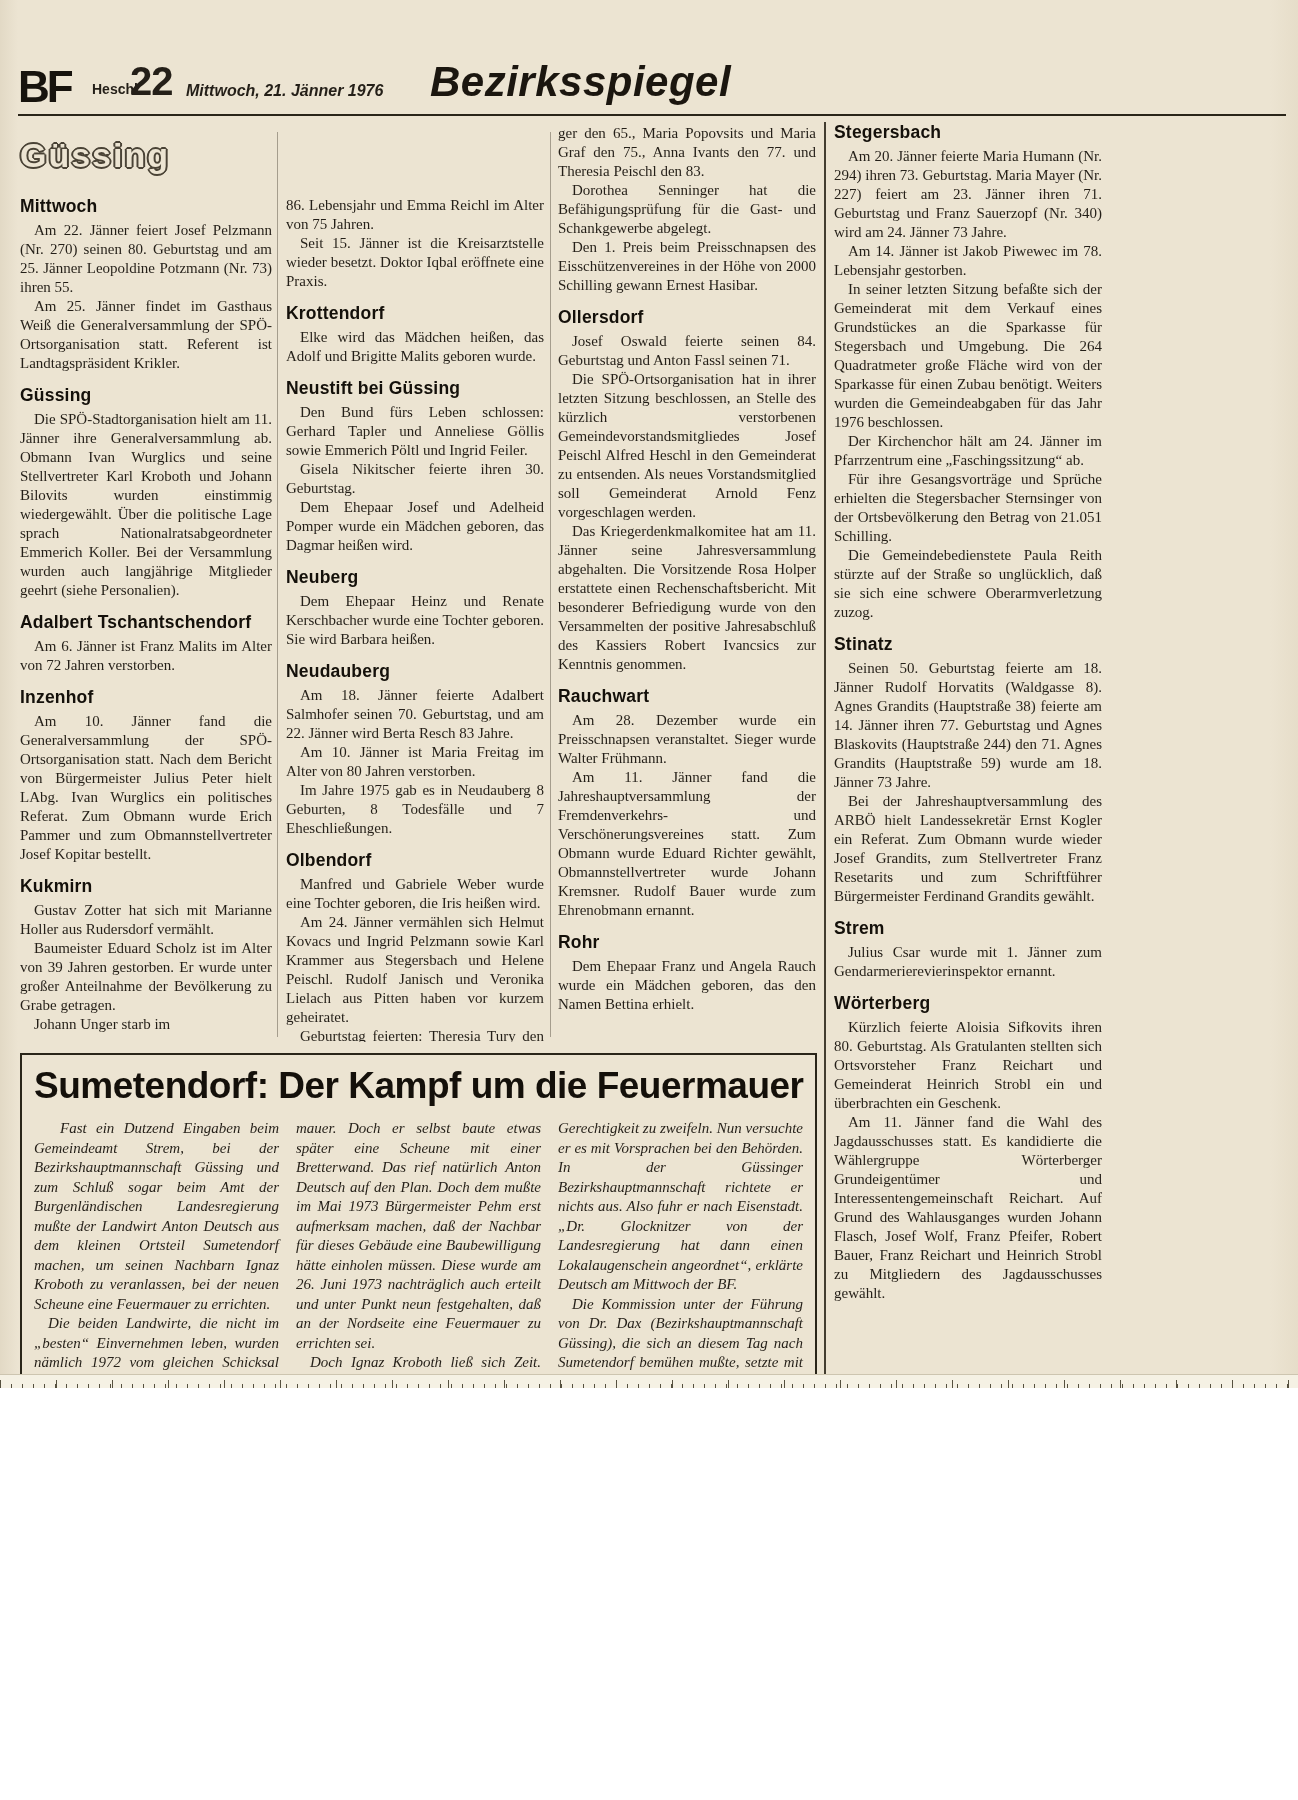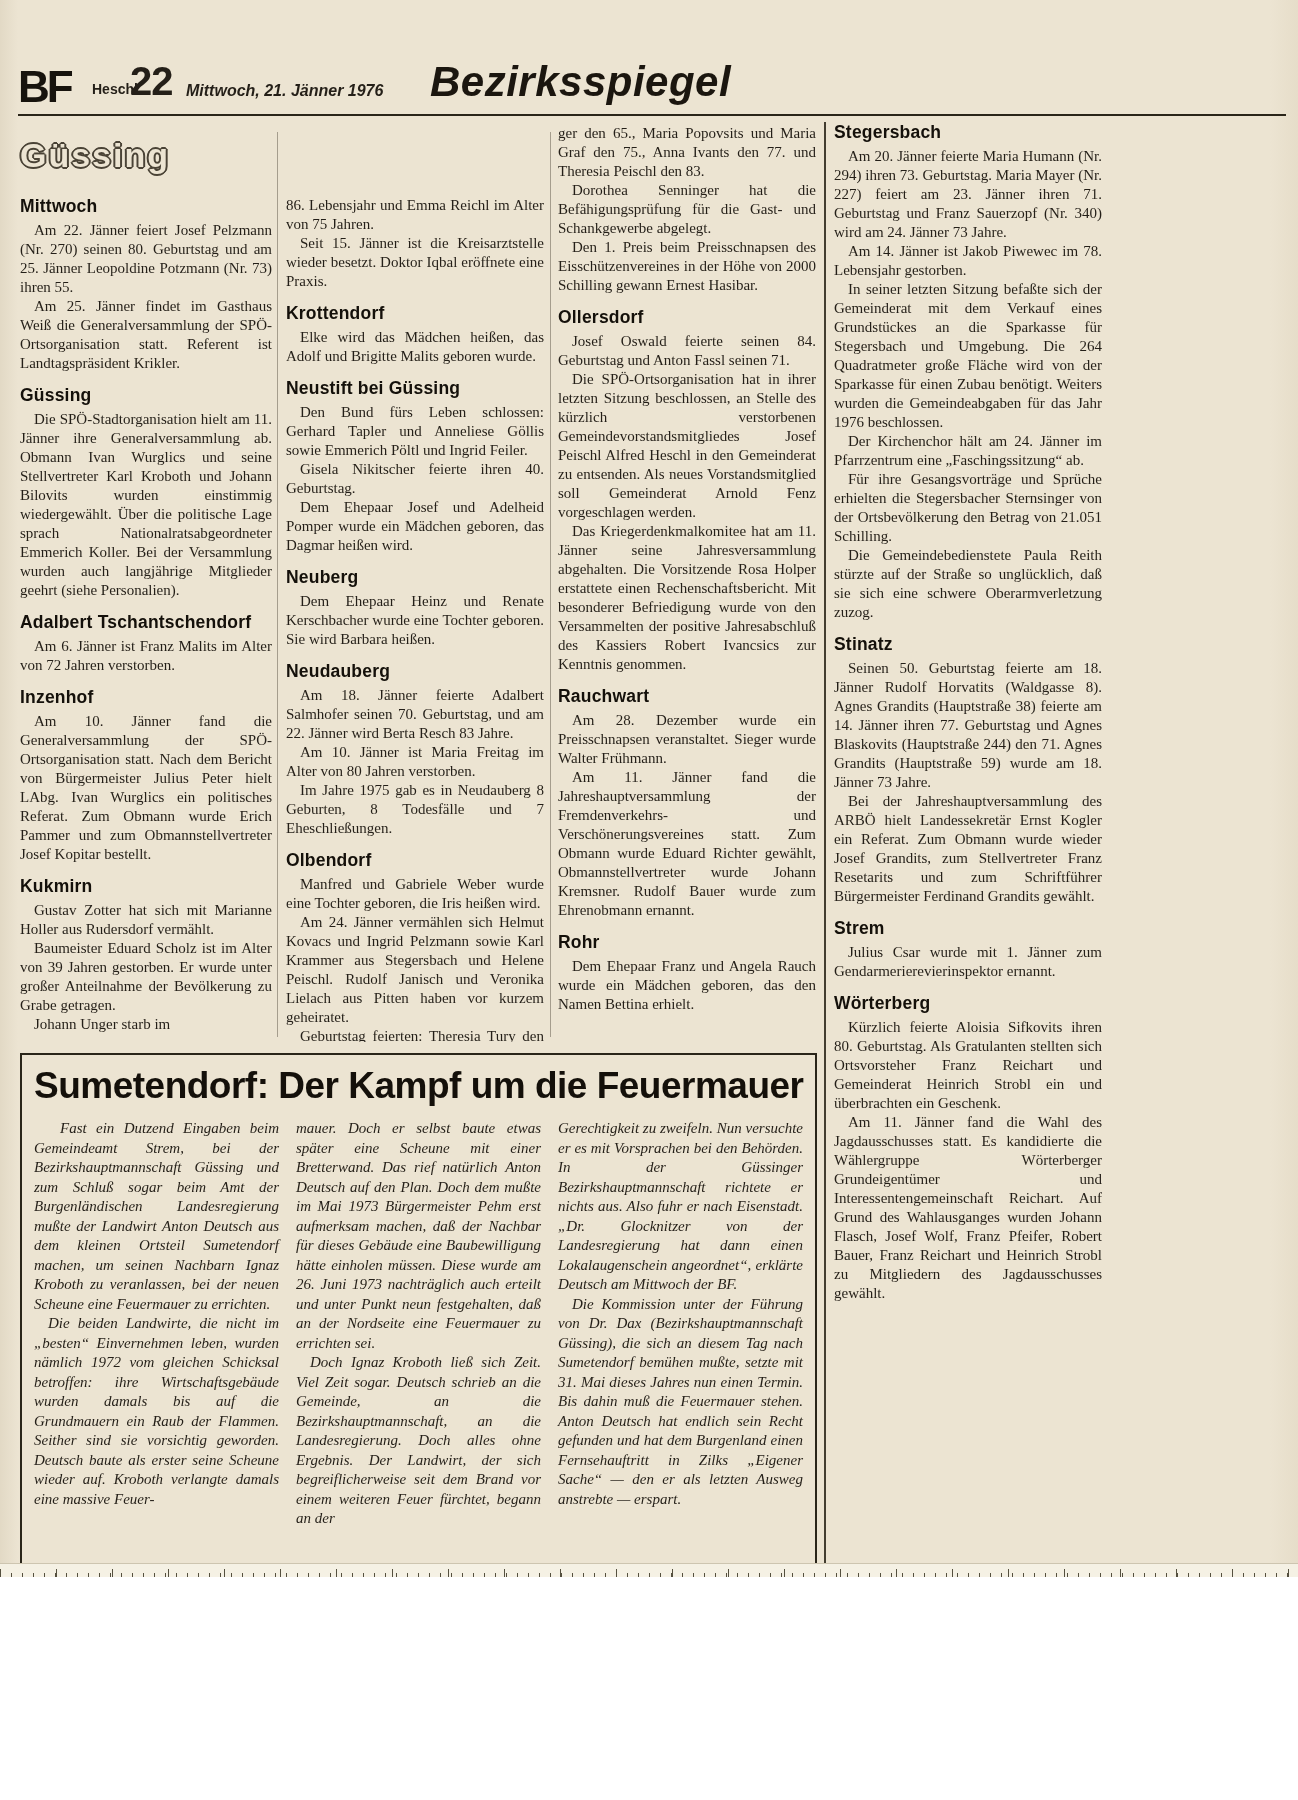--- a/index.html
+++ b/index.html
@@ -1,18 +1,18 @@
 <!DOCTYPE html>
 <html lang="de"><head>
 <meta charset="utf-8">
 <style>
   html,body{margin:0;padding:0;}
   .page{
     position:relative;
-    width:1298px;height:1577px;
+    width:1298px;height:1388px;
     background:#ece4d2;
     background-image:linear-gradient(90deg, #e2d9c5 0, #ece4d2 18px, #ece4d2 1270px, #e6ddc9 1298px);
     font-family:"Liberation Serif", serif;
     color:#241f18;
     overflow:hidden;
   }
   
   .header{position:absolute;left:18px;top:62px;width:1268px;height:52px;border-bottom:2.5px solid #2a2519;}
   .bf-logo{position:absolute;left:0;top:0;font-family:"Liberation Sans",sans-serif;font-weight:900;font-size:44px;letter-spacing:-3px;color:#17130d;}
   .seite-label{position:absolute;left:74px;top:19px;font-family:"Liberation Sans",sans-serif;font-weight:bold;font-size:14px;}
@@ -122,21 +122,21 @@
     <p>Johann Unger starb im</p>
   </div>
 
   <div class="col col2">
     <p class="first">86. Lebensjahr und Emma Reichl im Alter von 75 Jahren.</p>
     <p>Seit 15. Jänner ist die Kreisarztstelle wieder besetzt. Doktor Iqbal eröffnete eine Praxis.</p>
     <h3>Krottendorf</h3>
     <p>Elke wird das Mädchen heißen, das Adolf und Brigitte Malits geboren wurde.</p>
     <h3>Neustift bei Güssing</h3>
     <p>Den Bund fürs Leben schlossen: Gerhard Tapler und Anneliese Göllis sowie Emmerich Pöltl und Ingrid Feiler.</p>
-    <p>Gisela Nikitscher feierte ihren 40. Geburtstag.</p>
+    <p>Gisela Nikitscher feierte ihren 30. Geburtstag.</p>
     <p>Dem Ehepaar Josef und Adelheid Pomper wurde ein Mädchen geboren, das Dagmar heißen wird.</p>
     <h3>Neuberg</h3>
     <p>Dem Ehepaar Heinz und Renate Kerschbacher wurde eine Tochter geboren. Sie wird Barbara heißen.</p>
     <h3>Neudauberg</h3>
     <p>Am 18. Jänner feierte Adalbert Salmhofer seinen 70. Geburtstag, und am 22. Jänner wird Berta Resch 83 Jahre.</p>
     <p>Am 10. Jänner ist Maria Freitag im Alter von 80 Jahren verstorben.</p>
     <p>Im Jahre 1975 gab es in Neudauberg 8 Geburten, 8 Todesfälle und 7 Eheschließungen.</p>
     <h3>Olbendorf</h3>
     <p>Manfred und Gabriele Weber wurde eine Tochter geboren, die Iris heißen wird.</p>
     <p>Am 24. Jänner vermählen sich Helmut Kovacs und Ingrid Pelzmann sowie Karl Krammer aus Stegersbach und Helene Peischl. Rudolf Janisch und Veronika Lielach aus Pitten haben vor kurzem geheiratet.</p>

